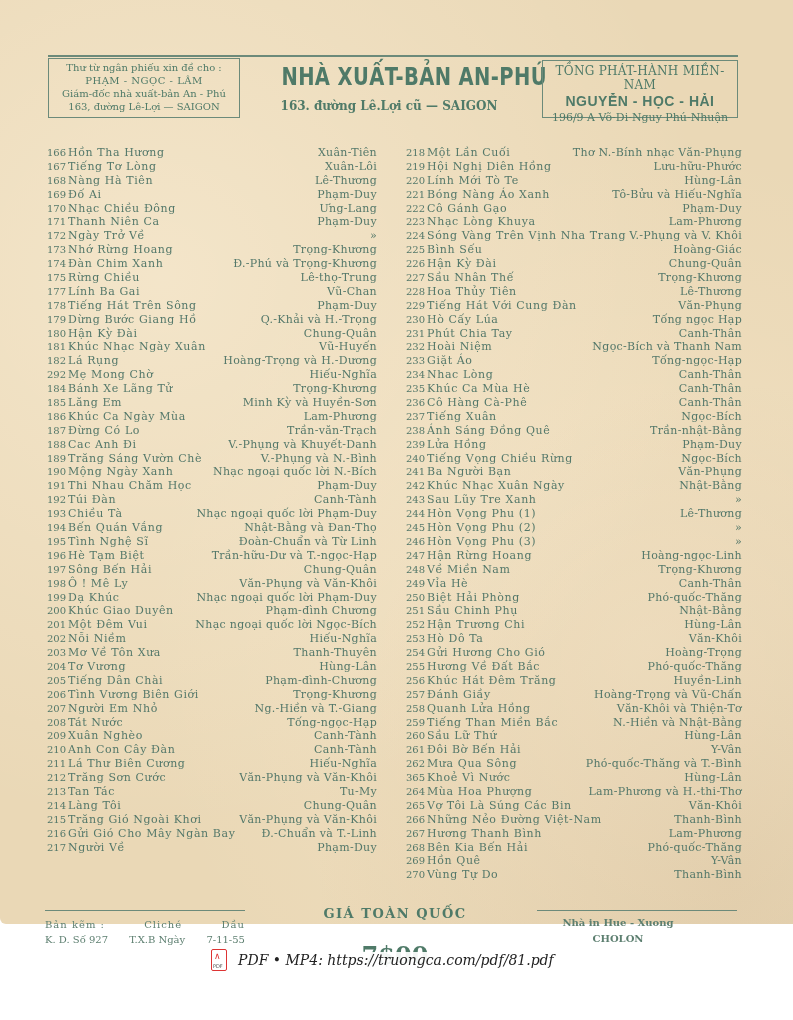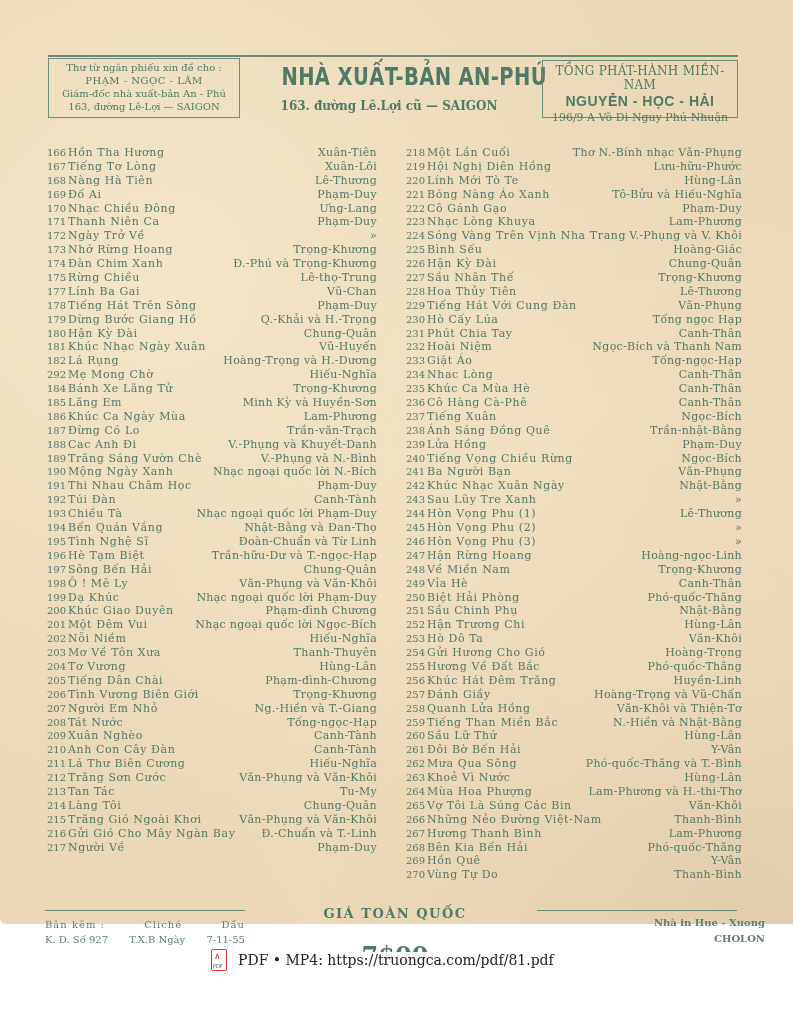--- a/index.html
+++ b/index.html
@@ -50,33 +50,33 @@
   .row .comp { position: absolute; right: 0; top: 0; letter-spacing: 0.3px; }
 
   .bottom-rule-l { position: absolute; left: 45px; top: 910px; width: 200px; height: 1px; background: #6c8a7a; }
   .bottom-rule-r { position: absolute; left: 537px; top: 910px; width: 200px; height: 1px; background: #6c8a7a; }
   .foot-left { position: absolute; left: 45px; top: 917px; width: 200px; font-size: 10px; line-height: 15px; color: #5d7f70; }
   .foot-left .r1 { display: flex; justify-content: space-between; letter-spacing: 1px; }
   .foot-left .r2 { display: flex; justify-content: space-between; }
   .price-block { position: absolute; left: 290px; top: 905px; width: 210px; text-align: center; color: #4f7a68; }
   .price-block .lbl { font-size: 13px; font-weight: bold; letter-spacing: 1.5px; line-height: 18px; }
   .price-block .price { font-size: 24px; font-weight: bold; line-height: 26px; margin-top: 20px; font-family: "DejaVu Serif", serif; text-align: center; }
-  .foot-right { position: absolute; left: 565px; top: 915px; width: 200px; text-align: right; font-size: 10px; line-height: 16px; color: #5d7f70; font-weight: bold; }
+  .foot-right { position: absolute; left: 518px; top: 915px; width: 200px; text-align: center; font-size: 10px; line-height: 16px; color: #5d7f70; font-weight: bold; }
 
   .pdf-link {
     position: absolute; left: 211px; top: 947px; height: 26px; display: flex; align-items: center;
     font-family: "DejaVu Serif", serif; font-size: 14px; color: #222;
   }
   .pdf-icon {
     width: 16px; height: 22px; border: 1.5px solid #d33; border-radius: 2px; background: #fff;
     position: relative; margin-right: 8px; box-sizing: border-box;
   }
   .pdf-icon .sym { position: absolute; left: 2px; top: 1px; font-size: 9px; color: #d33; line-height: 10px; }
   .pdf-icon .txt { position: absolute; left: 1px; bottom: 1px; font-size: 5px; color: #555; font-family: "DejaVu Sans", sans-serif; line-height: 6px; }
-  .pdf-link .label { background: rgba(255,255,255,0.92); padding: 0 3px; border-radius: 2px; }
+  .pdf-link .label { background: rgba(255,255,255,0.92); padding: 0 3px; border-radius: 2px; font-style: italic; }
 </style>
 </head>
 <body>
 
 <div class="paper">
 
   <div class="top-rule"></div>
 
   <div class="box-left">
     <div>Thư từ ngân phiếu xin đề cho :</div>
@@ -188,21 +188,21 @@
       <div class="row"><span class="num">253</span><span class="title">Hò Dô Ta</span><span class="comp">Văn-Khôi</span></div>
       <div class="row"><span class="num">254</span><span class="title">Gửi Hương Cho Gió</span><span class="comp">Hoàng-Trọng</span></div>
       <div class="row"><span class="num">255</span><span class="title">Hương Về Đất Bắc</span><span class="comp">Phó-quốc-Thăng</span></div>
       <div class="row"><span class="num">256</span><span class="title">Khúc Hát Đêm Trăng</span><span class="comp">Huyền-Linh</span></div>
       <div class="row"><span class="num">257</span><span class="title">Đánh Giầy</span><span class="comp">Hoàng-Trọng và Vũ-Chấn</span></div>
       <div class="row"><span class="num">258</span><span class="title">Quanh Lửa Hồng</span><span class="comp">Văn-Khôi và Thiện-Tơ</span></div>
       <div class="row"><span class="num">259</span><span class="title">Tiếng Than Miền Bắc</span><span class="comp">N.-Hiền và Nhật-Bằng</span></div>
       <div class="row"><span class="num">260</span><span class="title">Sầu Lữ Thứ</span><span class="comp">Hùng-Lân</span></div>
       <div class="row"><span class="num">261</span><span class="title">Đôi Bờ Bến Hải</span><span class="comp">Y-Vân</span></div>
       <div class="row"><span class="num">262</span><span class="title">Mưa Qua Sông</span><span class="comp">Phó-quốc-Thăng và T.-Bình</span></div>
-      <div class="row"><span class="num">263</span><span class="title">Khoẻ Vì Nước</span><span class="comp">Hùng-Lân</span></div>
+      <div class="row"><span class="num">365</span><span class="title">Khoẻ Vì Nước</span><span class="comp">Hùng-Lân</span></div>
       <div class="row"><span class="num">264</span><span class="title">Mùa Hoa Phượng</span><span class="comp">Lam-Phương và H.-thi-Thơ</span></div>
       <div class="row"><span class="num">265</span><span class="title">Vợ Tôi Là Súng Các Bin</span><span class="comp">Văn-Khôi</span></div>
       <div class="row"><span class="num">266</span><span class="title">Những Nẻo Đường Việt-Nam</span><span class="comp">Thanh-Bình</span></div>
       <div class="row"><span class="num">267</span><span class="title">Hương Thanh Bình</span><span class="comp">Lam-Phương</span></div>
       <div class="row"><span class="num">268</span><span class="title">Bên Kia Bến Hải</span><span class="comp">Phó-quốc-Thăng</span></div>
       <div class="row"><span class="num">269</span><span class="title">Hồn Quê</span><span class="comp">Y-Vân</span></div>
       <div class="row"><span class="num">270</span><span class="title">Vùng Tự Do</span><span class="comp">Thanh-Bình</span></div>
     </div>
 
   <div class="bottom-rule-l"></div>

